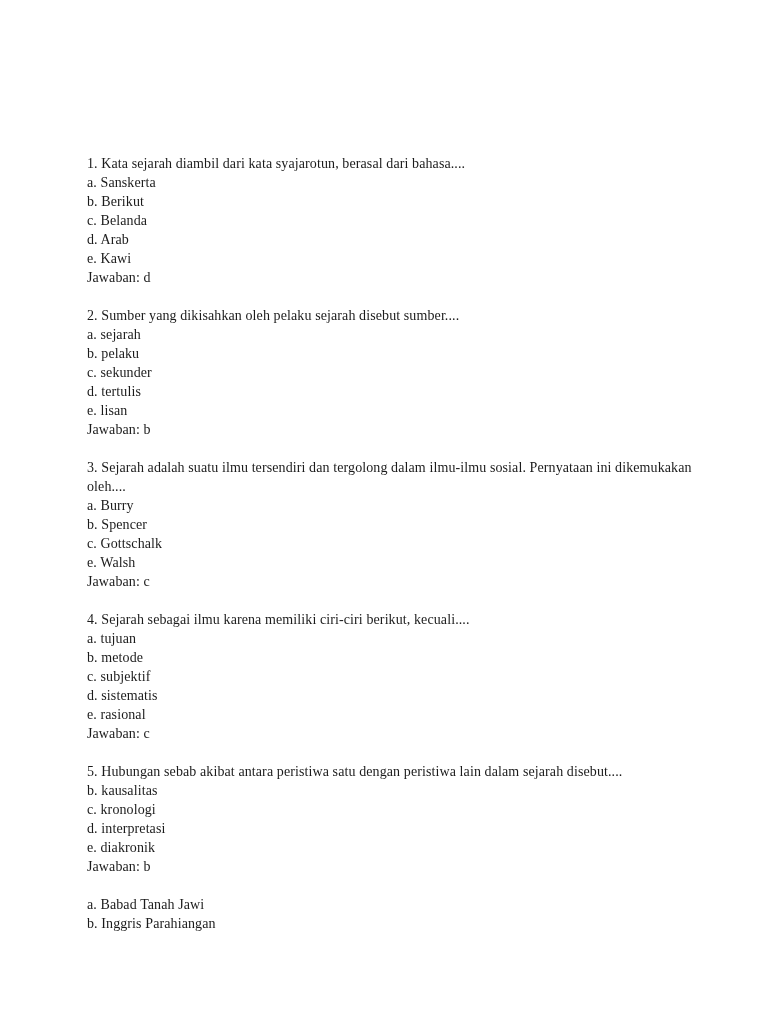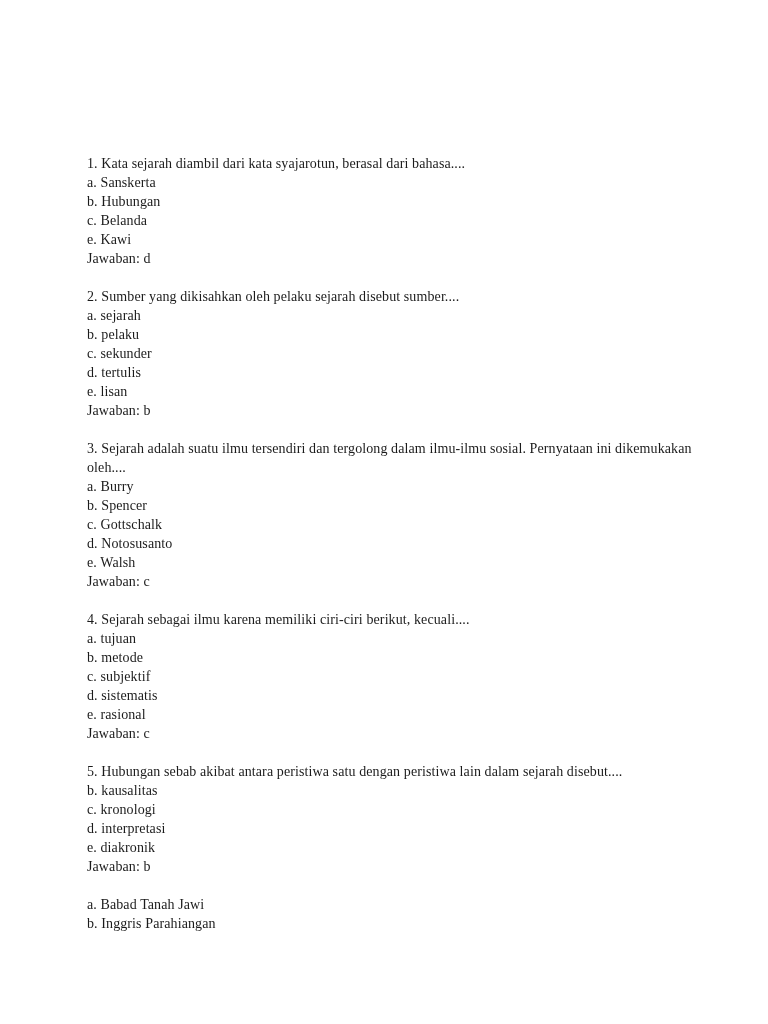--- a/index.html
+++ b/index.html
@@ -40,42 +40,42 @@
 </style>
 </head>
 <body>
 
 <div class="page">
   <div class="content">
 
     <section class="question-block">
       <div class="line">1. Kata sejarah diambil dari kata syajarotun, berasal dari bahasa....</div>
       <div class="line">a. Sanskerta</div>
-      <div class="line">b. Hubungan</div>
+      <div class="line">b. Berikut</div>
       <div class="line">c. Belanda</div>
+      <div class="line">d. Arab</div>
       <div class="line">e. Kawi</div>
       <div class="line">Jawaban: d</div>
     </section>
 
     <section class="question-block">
       <div class="line">2. Sumber yang dikisahkan oleh pelaku sejarah disebut sumber....</div>
       <div class="line">a. sejarah</div>
       <div class="line">b. pelaku</div>
       <div class="line">c. sekunder</div>
       <div class="line">d. tertulis</div>
       <div class="line">e. lisan</div>
       <div class="line">Jawaban: b</div>
     </section>
 
     <section class="question-block">
       <div class="line">3. Sejarah adalah suatu ilmu tersendiri dan tergolong dalam ilmu-ilmu sosial. Pernyataan ini dikemukakan oleh....</div>
       <div class="line">a. Burry</div>
       <div class="line">b. Spencer</div>
       <div class="line">c. Gottschalk</div>
-      <div class="line">d. Notosusanto</div>
       <div class="line">e. Walsh</div>
       <div class="line">Jawaban: c</div>
     </section>
 
     <section class="question-block">
       <div class="line">4. Sejarah sebagai ilmu karena memiliki ciri-ciri berikut, kecuali....</div>
       <div class="line">a. tujuan</div>
       <div class="line">b. metode</div>
       <div class="line">c. subjektif</div>
       <div class="line">d. sistematis</div>

